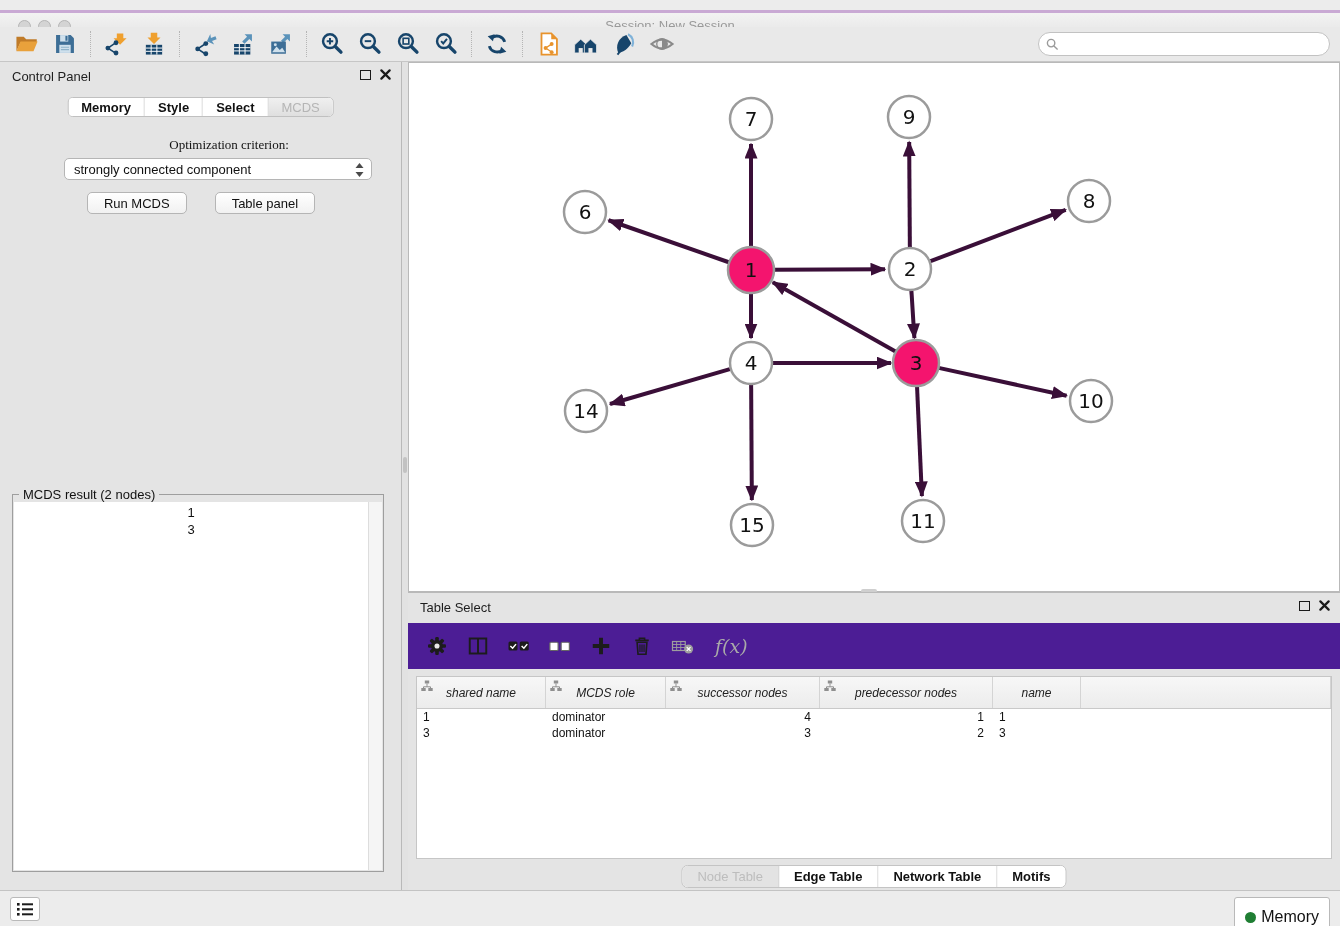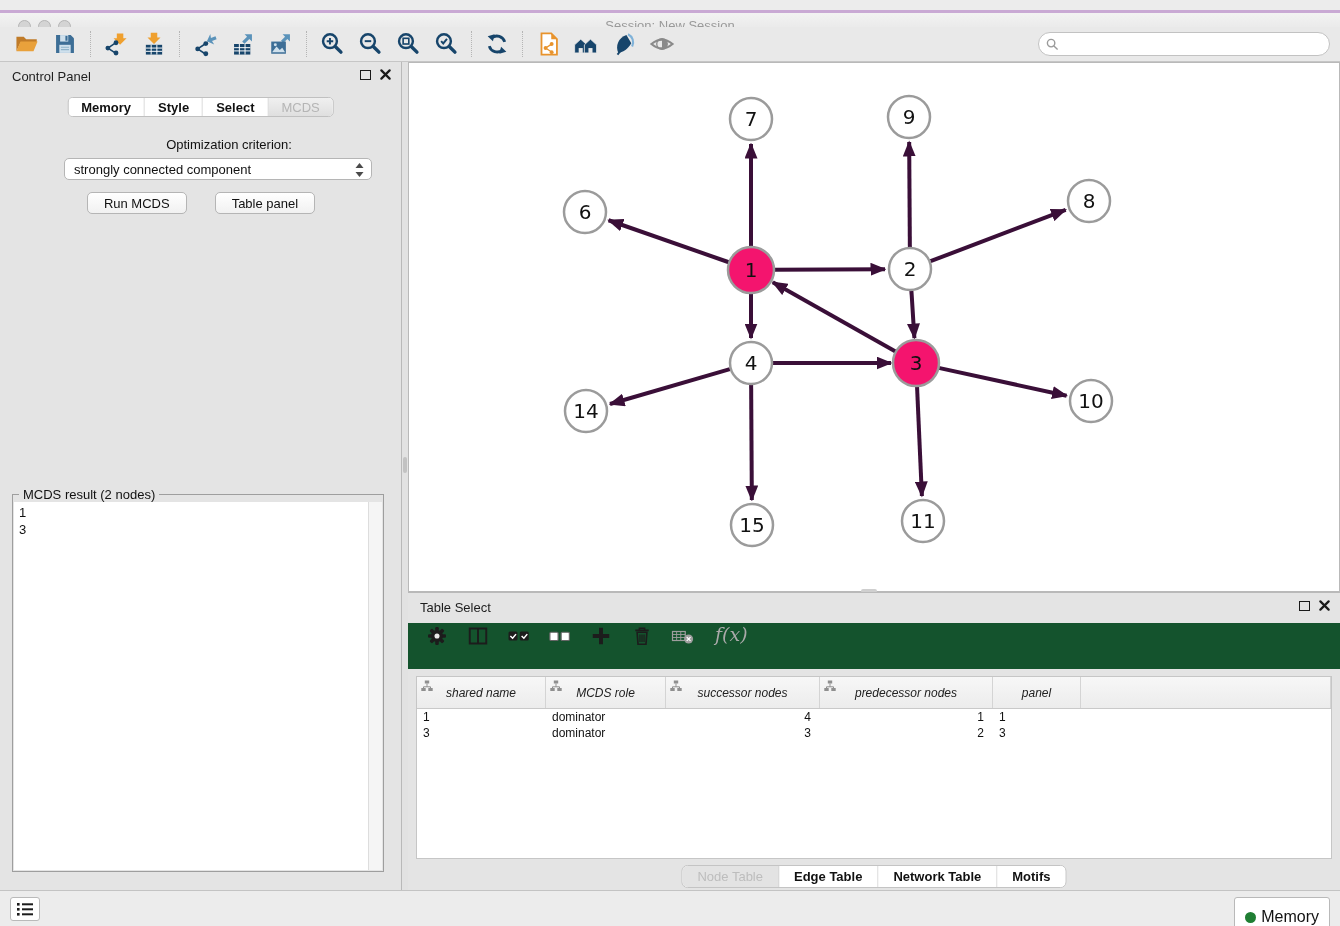--- a/index.html
+++ b/index.html
@@ -33,29 +33,29 @@
   .panel-title { position:absolute; left:12px; top:7px; font-size:13px; color:#1e1e1e; }
   .panel-ctrls { position:absolute; right:10px; top:7px; display:flex; gap:9px; align-items:center; }
   .float-box { width:11px; height:10px; border:1.6px solid #1a1a1a; display:inline-block; }
   .close-x { width:11px; height:11px; display:inline-block; }
   .cp-tabs { position:absolute; left:50%; transform:translateX(-50%); top:35px; display:flex;
     border:1px solid #c0c0c0; border-radius:5px; background:#fff; height:20px; align-items:stretch; overflow:hidden; }
   .cp-tab { padding:2px 13px; font-size:13px; font-weight:600; color:#111; border-right:1px solid #d2d2d2;
     display:flex; align-items:center; background:#fff; }
   .cp-tab:last-child { border-right:none; }
   .cp-tab.selected { background:linear-gradient(#f0f0f0,#dfdfdf); color:#b5b5b5; font-weight:400; }
-  #opt-label { position:absolute; left:0; width:458px; top:75px; text-align:center; font-size:13px; color:#111; }
+  #opt-label { position:absolute; left:0; width:458px; top:75px; text-align:center; font-size:13px; color:#111;font-family:Liberation Serif, serif; }
   #criterion-select { position:absolute; left:44px; top:96px; width:308px; height:22px; background:#fff;
     border:1px solid #b5b5b5; border-radius:5px; font-size:13px; display:flex; align-items:center;
     padding-left:9px; color:#111;margin-left:20px; }
   #criterion-select .stepper { position:absolute; right:6px; top:3px; }
   .cp-buttons { position:absolute; top:130px; left:0; width:402px; display:flex; justify-content:center; gap:28px; }
   .btn { height:22px; background:linear-gradient(#ffffff,#f1f1f1); border:1px solid #b5b5b5; border-radius:5px;
     font-size:13px; color:#111; padding:0 16px; display:flex; align-items:center; }
-  #mcds-group { position:absolute; left:12px; top:432px; width:372px; height:378px; border:1px solid #9e9e9e; }
+  #mcds-group { position:absolute; left:12px; top:432px; width:372px; height:378px; border:1px solid #9e9e9e;text-align:center; }
   #mcds-legend { position:absolute; left:6px; top:-8px; background:#e4e4e4; padding:0 4px; font-size:13px; color:#111; }
   #mcds-text { position:absolute; left:1px; top:7px; right:15px; bottom:1px; background:#fff;
     font-size:13px; line-height:17px; padding:2px 5px; white-space:pre; color:#111; }
   #mcds-scroll { position:absolute; right:1px; top:7px; width:14px; bottom:1px; background:#f5f5f5; border-left:1px solid #ddd; }
 
   
   #v-splitter { position:absolute; left:402px; top:62px; width:6px; height:828px; background:#e2e2e2; }
   #v-grip { position:absolute; left:1px; top:395px; width:4px; height:16px; background:#c2c2c2; border-radius:2px; }
   #h-grip { position:absolute; left:452px; bottom:-2px; width:16px; height:4px; background:#cfcfcf; border-radius:2px; }
 
@@ -65,22 +65,22 @@
   #net-titlebar { position:relative; height:28px; background:linear-gradient(#ececec,#dddddd);
     border-bottom:1px solid #b3b3b3; }
   .nt-light { position:absolute; top:7px; width:13px; height:13px; border-radius:50%; }
   #net-title { position:absolute; left:0; right:0; top:6px; text-align:center; font-size:13px; color:#2d2d2d; }
   #net-canvas { position:relative; width:100%; height:500px; background:#fff; }
   #graph-svg { position:absolute; left:0; top:0; }
 
   
   #table-panel { position:absolute; left:408px; top:592px; width:932px; height:298px; background:#e4e4e4;
     border-top:1px solid #b9b9b9; }
-  #tp-toolbar { position:absolute; left:0; top:30px; width:932px; height:46px; background:#14532d;
-    display:flex; padding-left:16px; gap:15px; }
+  #tp-toolbar { position:absolute; left:0; top:30px; width:932px; height:46px; background:#4c1d95;
+    display:flex; align-items:center; padding-left:16px; gap:15px; }
   .tp-btn { width:26px; height:26px; display:flex; align-items:center; justify-content:center; }
   .tp-btn svg { width:24px; height:24px; }
   #fx-label { font-family:"DejaVu Serif", serif; font-style:italic; font-size:19px; color:#a9a9a9; padding-left:4px; }
   #data-table { position:absolute; left:8px; top:83px; width:916px; height:183px; background:#fff;
     border:1px solid #c6c6c6; overflow:hidden; }
   .tbl-row { display:grid; grid-template-columns:129px 120px 154px 173px 88px 1fr; }
   .tbl-header { background:linear-gradient(#f7f7f7,#ececec); border-bottom:1px solid #c9c9c9; height:32px;font-style:italic; }
   .th-cell { position:relative; border-right:1px solid #d4d4d4; font-size:12px; color:#222;
     display:flex; align-items:center; justify-content:center; }
   .th-cell svg { position:absolute; left:4px; top:3px; }
@@ -458,21 +458,21 @@
               <g fill="#8f8f8f">
                 <rect x="3.8" y="0.5" width="4.4" height="3"></rect>
                 <rect x="0.3" y="8" width="4.4" height="3"></rect>
                 <rect x="7.3" y="8" width="4.4" height="3"></rect>
               </g>
               <path d="M6 3.5 v2 M2.5 8 v-1.2 h7 V8 M6 5.5 v1.3" stroke="#8f8f8f" stroke-width="1" fill="none"></path>
             </svg>
             <span>predecessor nodes</span>
           </div>
           <div class="th-cell">
-            <span>panel</span>
+            <span>name</span>
           </div>
           <div class="th-cell"></div>
         </div>
       <div id="tbl-body">
           <div class="tbl-row tbl-body-row">
             <div class="td-cell">1</div>
             <div class="td-cell">dominator</div>
             <div class="td-cell num">4</div>
             <div class="td-cell num">1</div>
             <div class="td-cell">1</div>

